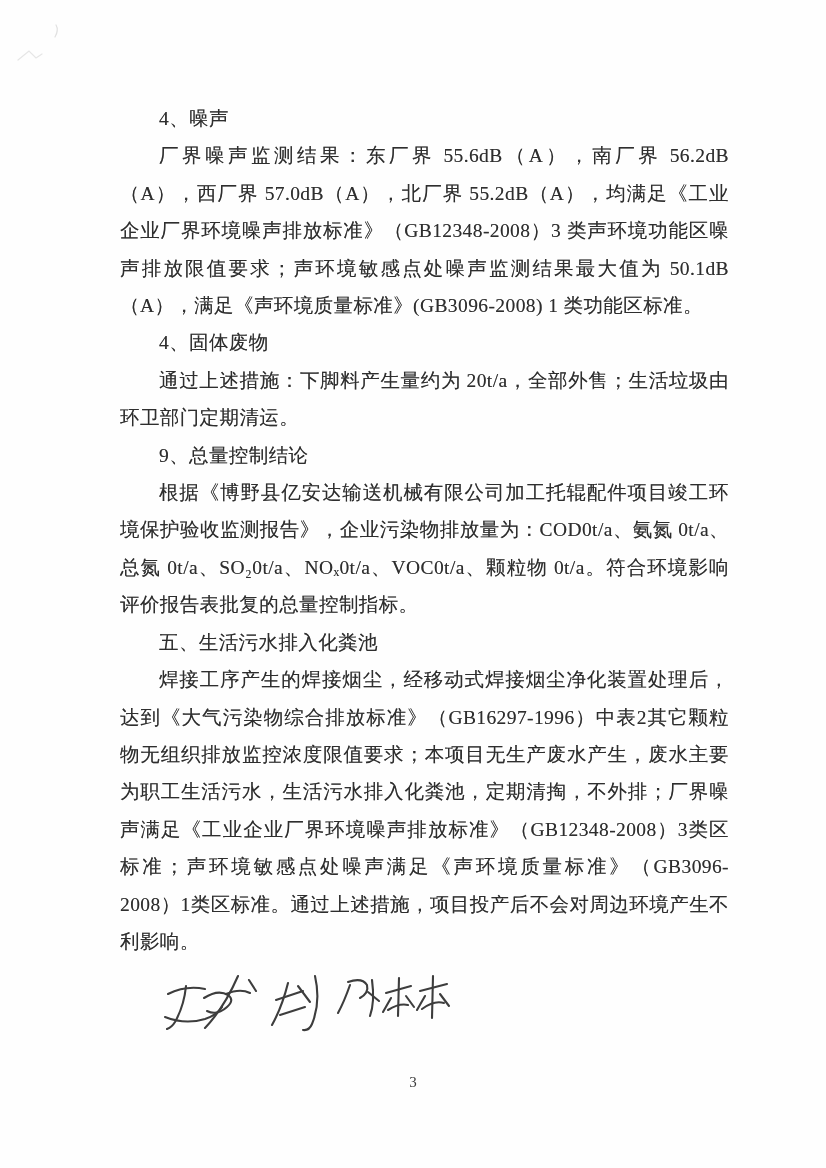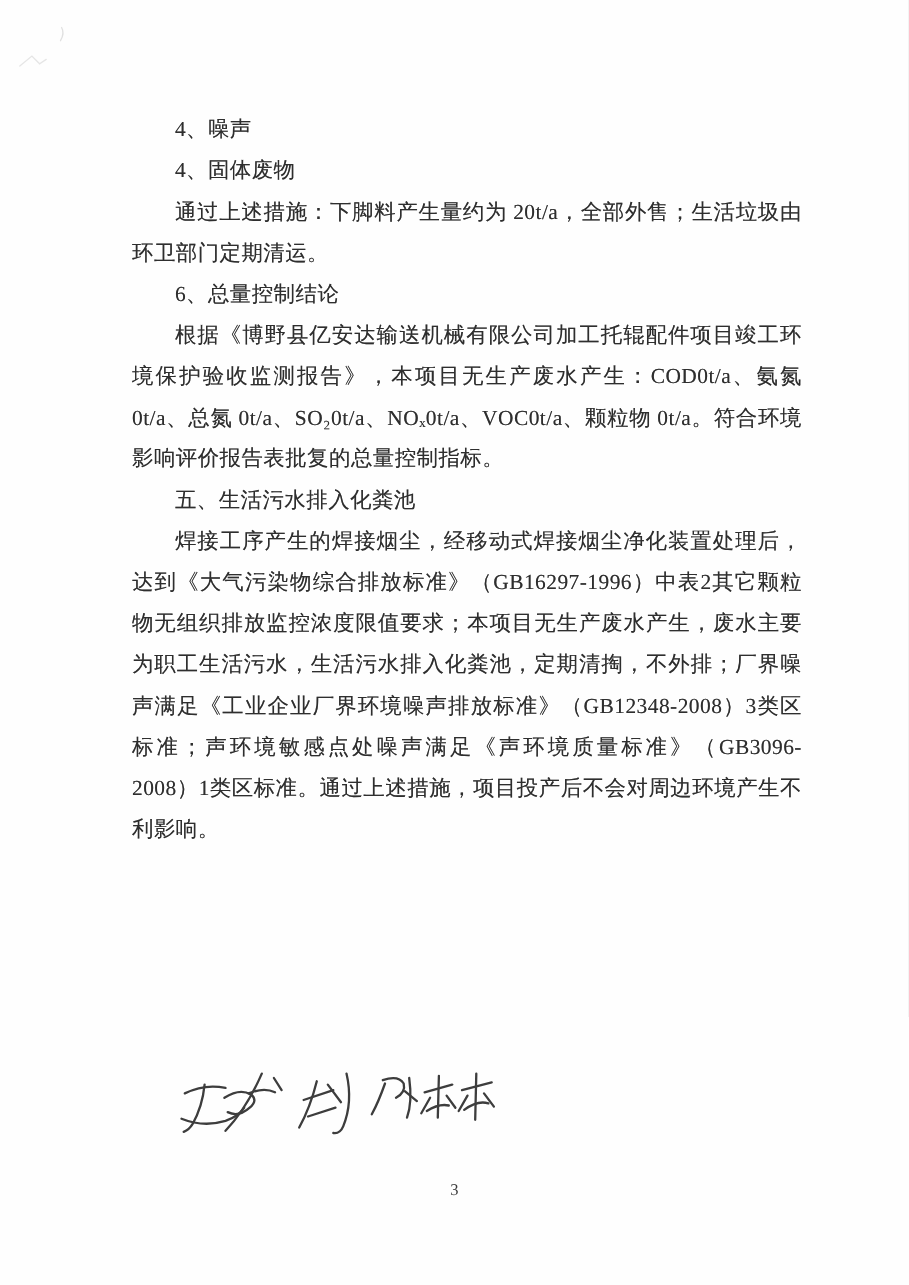--- a/index.html
+++ b/index.html
@@ -60,24 +60,25 @@
 
 <div class="page">
 
   <svg class="scan-artifact" viewBox="0 0 90 55" aria-hidden="true">
     <path d="M48,7 q3,5 -1,12" stroke="#c9c9c9" stroke-width="1.2" fill="none" stroke-linecap="round"></path>
     <path d="M10,42 l11,-9 l7,7 l6,-4" stroke="#d2d2d2" stroke-width="1.2" fill="none" stroke-linecap="round"></path>
   </svg>
 
   <div class="content">
     <p class="heading">4、噪声</p>
+    <p class="para">厂界噪声监测结果：东厂界 55.6dB（A），南厂界 56.2dB（A），西厂界 57.0dB（A），北厂界 55.2dB（A），均满足《工业企业厂界环境噪声排放标准》（GB12348-2008）3 类声环境功能区噪声排放限值要求；声环境敏感点处噪声监测结果最大值为 50.1dB（A），满足《声环境质量标准》(GB3096-2008) 1 类功能区标准。</p>
     <p class="heading">4、固体废物</p>
     <p class="para">通过上述措施：下脚料产生量约为 20t/a，全部外售；生活垃圾由环卫部门定期清运。</p>
-    <p class="heading">6、总量控制结论</p>
-    <p class="para">根据《博野县亿安达输送机械有限公司加工托辊配件项目竣工环境保护验收监测报告》，本项目无生产废水产生：COD0t/a、氨氮 0t/a、总氮 0t/a、SO₂0t/a、NOₓ0t/a、VOC0t/a、颗粒物 0t/a。符合环境影响评价报告表批复的总量控制指标。</p>
+    <p class="heading">9、总量控制结论</p>
+    <p class="para">根据《博野县亿安达输送机械有限公司加工托辊配件项目竣工环境保护验收监测报告》，企业污染物排放量为：COD0t/a、氨氮 0t/a、总氮 0t/a、SO₂0t/a、NOₓ0t/a、VOC0t/a、颗粒物 0t/a。符合环境影响评价报告表批复的总量控制指标。</p>
     <p class="heading">五、生活污水排入化粪池</p>
     <p class="para">焊接工序产生的焊接烟尘，经移动式焊接烟尘净化装置处理后，达到《大气污染物综合排放标准》（GB16297-1996）中表2其它颗粒物无组织排放监控浓度限值要求；本项目无生产废水产生，废水主要为职工生活污水，生活污水排入化粪池，定期清掏，不外排；厂界噪声满足《工业企业厂界环境噪声排放标准》（GB12348-2008）3类区标准；声环境敏感点处噪声满足《声环境质量标准》（GB3096-2008）1类区标准。通过上述措施，项目投产后不会对周边环境产生不利影响。</p>
   </div>
 
   <svg class="signature-block" viewBox="0 0 320 80" aria-label="王西斌 郑军 郎森森">
     <g stroke="#3d3d3d" stroke-width="2.1" fill="none" stroke-linecap="round" stroke-linejoin="round">
 
       <path d="M16,26 q18,-9 37,-5"></path>
       <path d="M34,18 q-2,20 -11,36 q-3,5 -8,7"></path>
       <path d="M13,49 q20,8 40,2 q12,-4 17,-12"></path>

